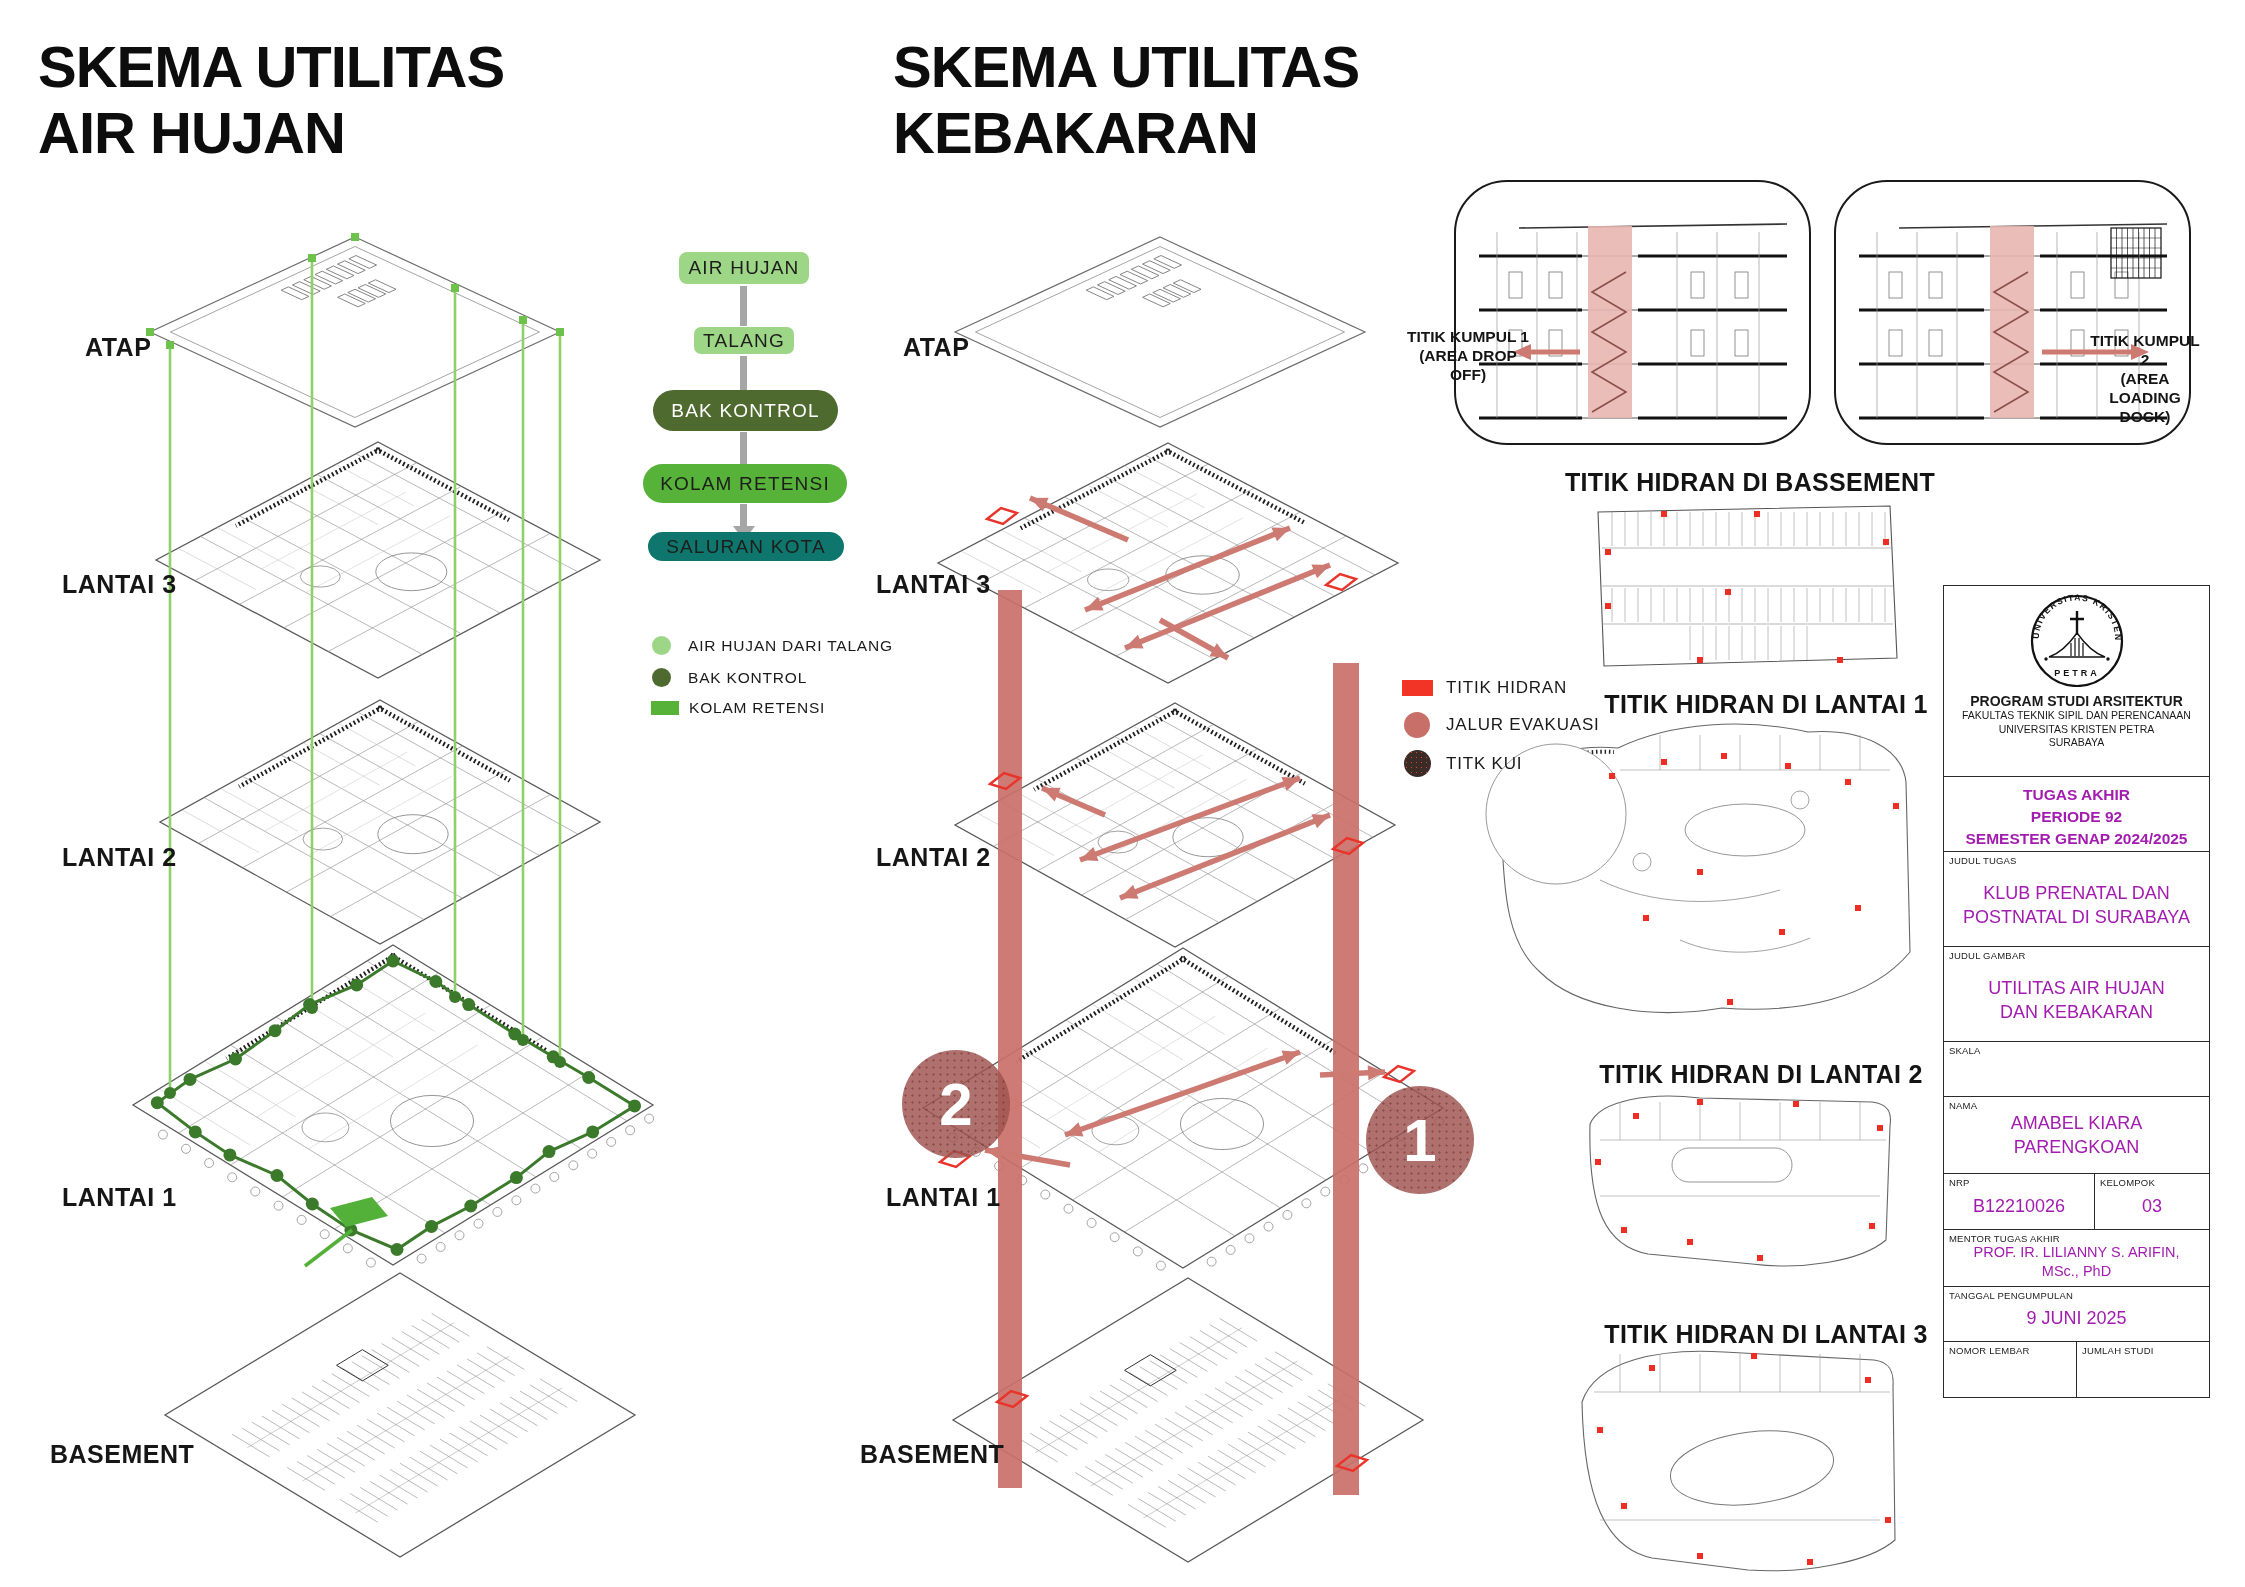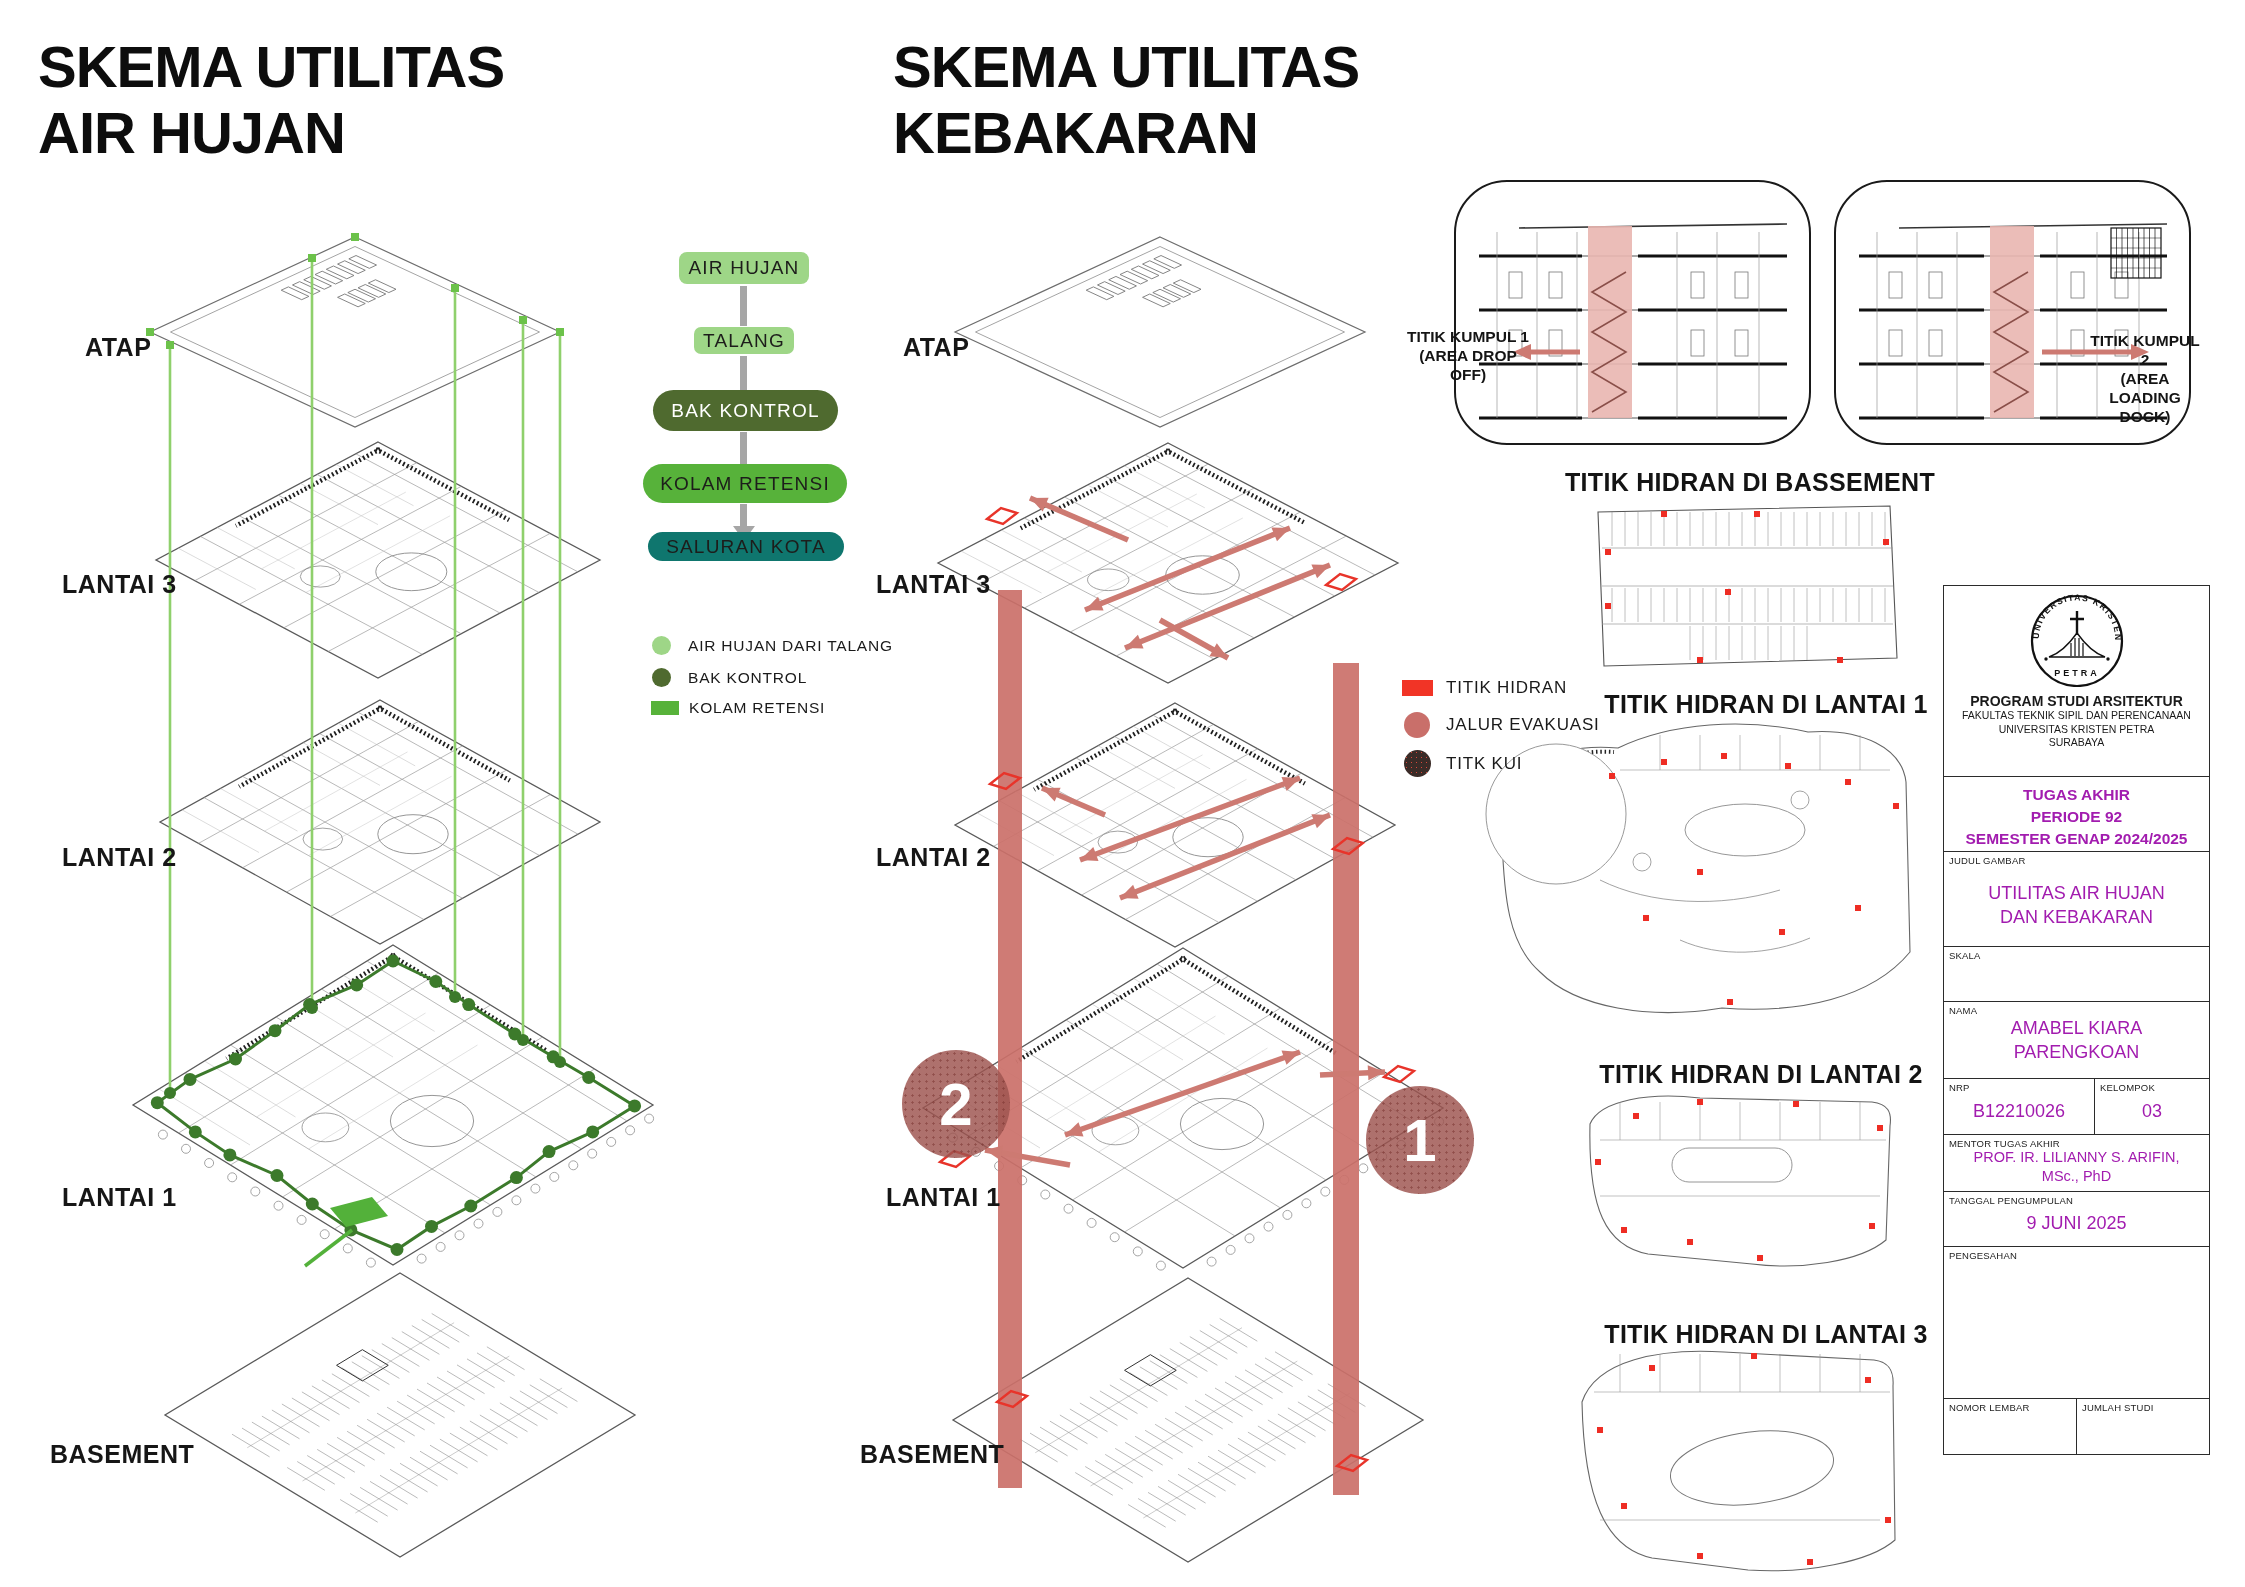--- a/index.html
+++ b/index.html
@@ -807,20 +807,25 @@
       <div class="tb-sub">FAKULTAS TEKNIK SIPIL DAN PERENCANAAN</div>
       <div class="tb-sub">UNIVERSITAS KRISTEN PETRA</div>
       <div class="tb-sub">SURABAYA</div>
     </div>
     <div class="tb-row" style="height:75px">
       <div class="tb-value" style="top:7px;font-weight:bold;font-size:15.5px;line-height:1.42">TUGAS AKHIR
 PERIODE 92
 SEMESTER GENAP 2024/2025</div>
     </div>
     <div class="tb-row" style="height:95px">
+      <div class="tb-label">JUDUL TUGAS</div>
+      <div class="tb-value" style="top:30px">KLUB PRENATAL DAN
+POSTNATAL DI SURABAYA</div>
+    </div>
+    <div class="tb-row" style="height:95px">
       <div class="tb-label">JUDUL GAMBAR</div>
       <div class="tb-value" style="top:30px">UTILITAS AIR HUJAN
 DAN KEBAKARAN</div>
     </div>
     <div class="tb-row" style="height:55px">
       <div class="tb-label">SKALA</div>
     </div>
     <div class="tb-row" style="height:77px">
       <div class="tb-label">NAMA</div>
       <div class="tb-value" style="top:15px">AMABEL KIARA
@@ -840,23 +845,20 @@
     </div>
     <div class="tb-row" style="height:57px">
       <div class="tb-label">MENTOR TUGAS AKHIR</div>
       <div class="tb-value" style="top:13px;font-size:14.5px;line-height:1.28">PROF. IR. LILIANNY S. ARIFIN,
 MSc., PhD</div>
     </div>
     <div class="tb-row" style="height:55px">
       <div class="tb-label">TANGGAL PENGUMPULAN</div>
       <div class="tb-value" style="top:20px">9 JUNI 2025</div>
     </div>
-    <div class="tb-row" style="height:152px">
-      <div class="tb-label">PENGESAHAN</div>
-    </div>
     <div class="tb-row" style="height:56px">
       <div class="tb-split">
         <div class="tb-cell" style="width:132px">
           <div class="tb-label">NOMOR LEMBAR</div>
         </div>
         <div class="tb-cell" style="width:133px">
           <div class="tb-label">JUMLAH STUDI</div>
         </div>
       </div>
     </div>

